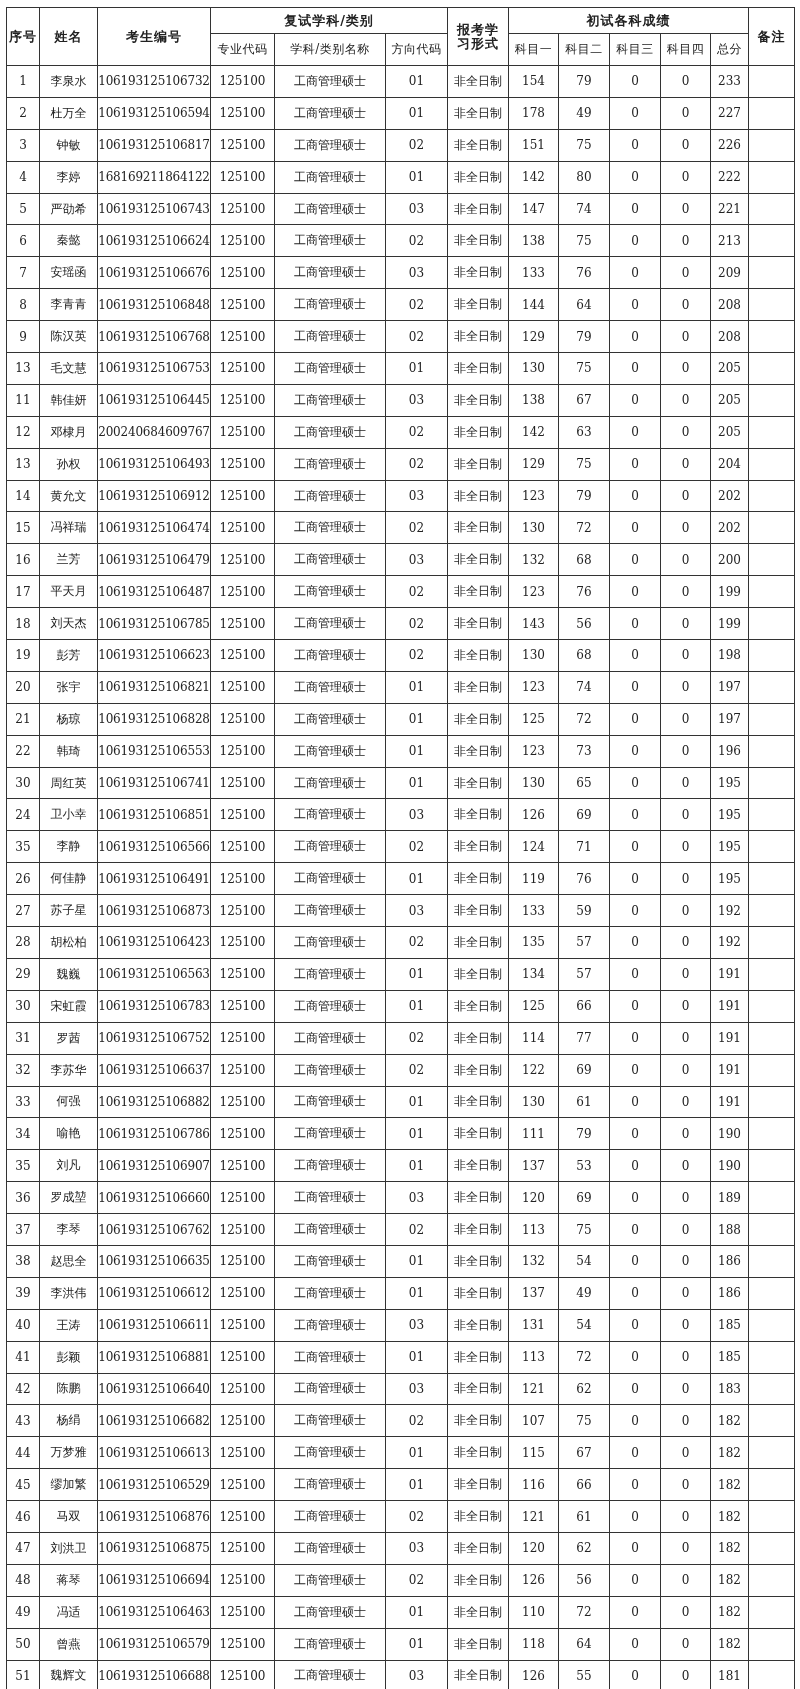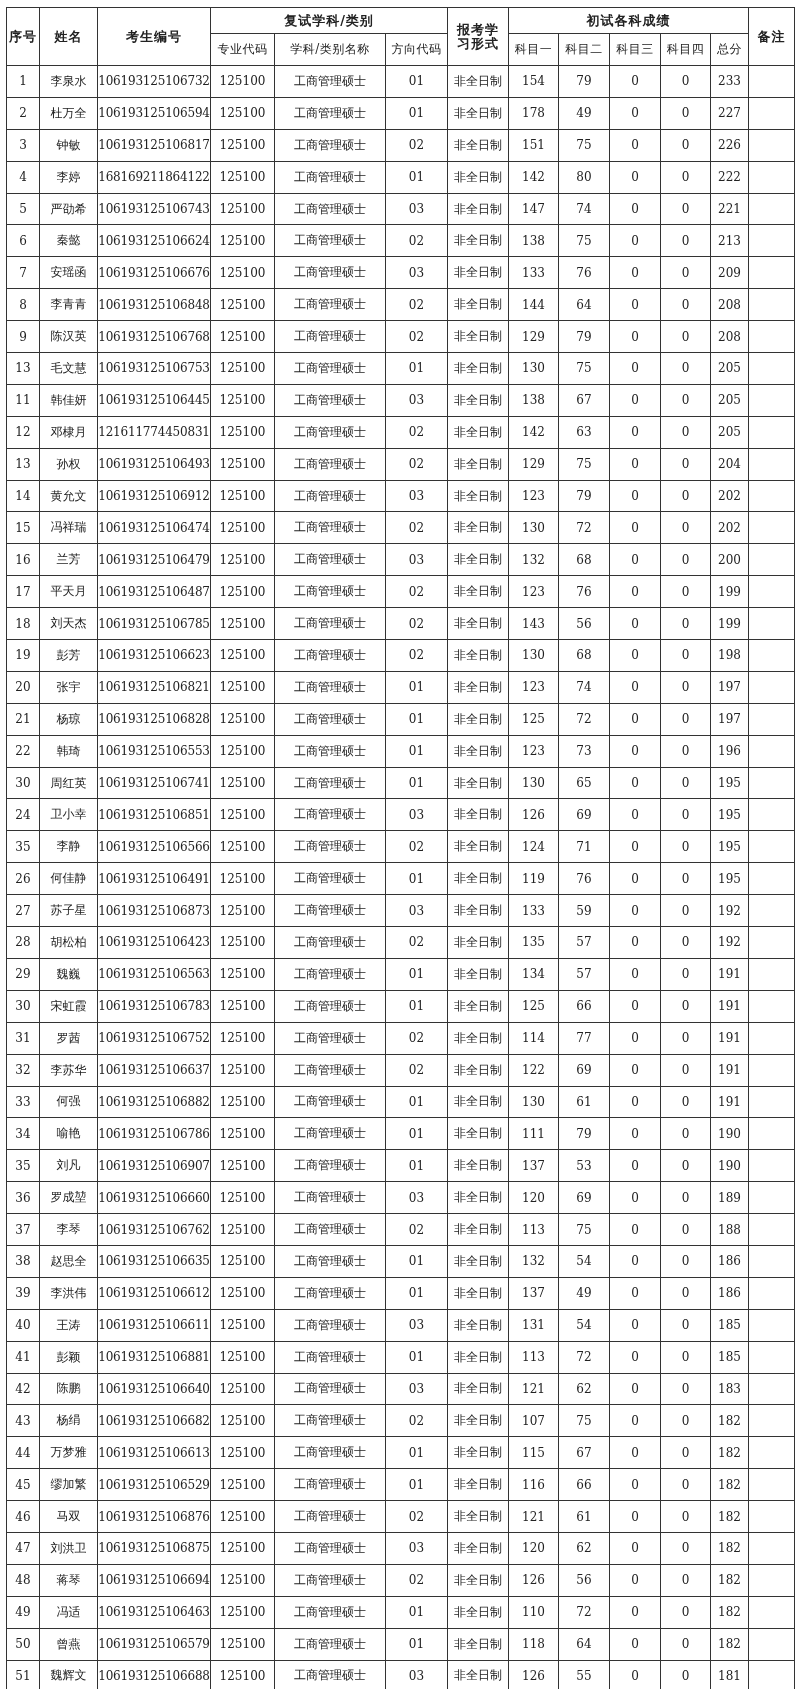--- a/index.html
+++ b/index.html
@@ -219,21 +219,21 @@
           <td>138</td>
           <td>67</td>
           <td>0</td>
           <td>0</td>
           <td>205</td>
           <td></td>
         </tr>
         <tr>
           <td>12</td>
           <td>邓棣月</td>
-          <td class="id">121611774450831</td>
+          <td class="id">200240684609767</td>
           <td>125100</td>
           <td>工商管理硕士</td>
           <td>02</td>
           <td>非全日制</td>
           <td>142</td>
           <td>63</td>
           <td>0</td>
           <td>0</td>
           <td>205</td>
           <td></td>

